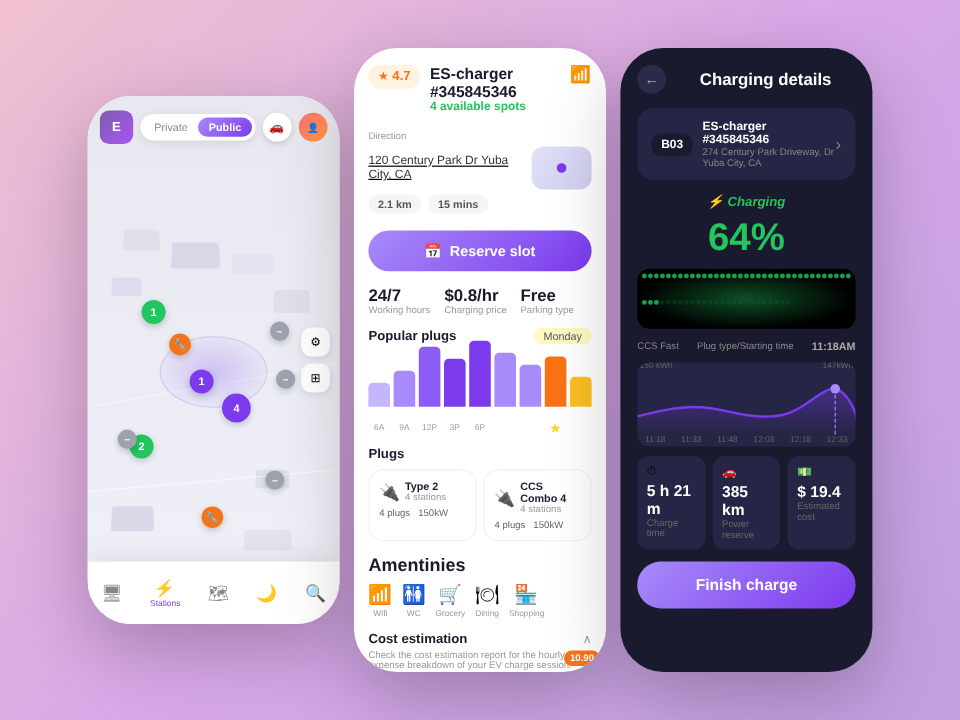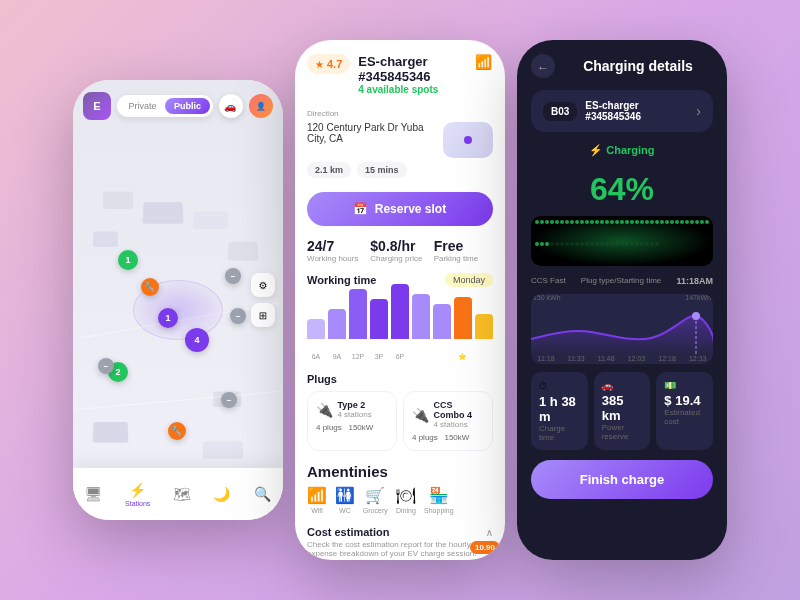--- a/index.html
+++ b/index.html
@@ -136,21 +136,21 @@
     }
     .rating-star { color: #f97316; font-size: 10px; }
     .rating-num { font-size: 11px; font-weight: 700; color: #f97316; }
     .charger-title-block { flex: 1; }
     .charger-name { font-size: 13px; font-weight: 700; color: #1a1a2e; }
     .charger-spots { font-size: 10px; color: #22c55e; font-weight: 600; }
     .signal-icon { font-size: 14px; color: #7c3aed; }
 
     .charger-direction { padding: 6px 12px; }
     .dir-label { font-size: 8px; color: #999; margin-bottom: 4px; }
-    .dir-row { display: flex; gap: 6px; }
+    .dir-row { display: flex; align-items: center; gap: 6px; text-decoration: underline; }
     .dir-address { font-size: 10px; color: #333; flex: 1; }
     .dir-map-thumb {
       width: 50px; height: 36px; border-radius: 10px;
       background: linear-gradient(135deg, #e0e0f8, #d0d0f0);
       position: relative; overflow: hidden;
       display: flex; align-items: center; justify-content: center;
     }
     .dir-dot {
       width: 8px; height: 8px; border-radius: 50%;
       background: #7c3aed;
@@ -269,21 +269,21 @@
       padding: 4px 8px; font-size: 10px; font-weight: 700; color: white;
     }
     .charger-card-info {}
     .charger-card-name { font-size: 10px; font-weight: 600; color: white; }
     .charger-card-addr { font-size: 8px; color: #888; }
     .charger-card-arrow { color: #888; font-size: 14px; }
 
     .charging-status {
       text-align: center; margin-bottom: 8px;
     }
-    .charging-label { font-size: 11px; color: #22c55e; font-weight: 600; margin-bottom: 14px; }
+    .charging-label { font-size: 11px; color: #22c55e; font-weight: 600; margin-bottom: 4px; font-style: italic; }
     .charging-percent { font-size: 32px; font-weight: 800; color: #22c55e; }
 
     .battery-visual {
       width: 100%; height: 50px; border-radius: 10px;
       background: #000;
       overflow: hidden; position: relative; margin-bottom: 10px;
     }
     .battery-glow {
       position: absolute; inset: 0;
       background: radial-gradient(ellipse at center, rgba(34,197,94,0.4) 0%, transparent 70%);
@@ -465,27 +465,27 @@
       <div class="stat-item">
         <div class="stat-val">24/7</div>
         <div class="stat-label">Working hours</div>
       </div>
       <div class="stat-item">
         <div class="stat-val">$0.8/hr</div>
         <div class="stat-label">Charging price</div>
       </div>
       <div class="stat-item">
         <div class="stat-val">Free</div>
-        <div class="stat-label">Parking time</div>
+        <div class="stat-label">Parking type</div>
       </div>
     </div>
 
     <div class="popular-section">
       <div class="pop-header">
-        <span class="pop-title">Working time</span>
+        <span class="pop-title">Popular plugs</span>
         <span class="pop-day">Monday</span>
       </div>
       <div class="bar-chart" id="bar-chart-container">
 
       <div class="bar" style="height: 20px; background: rgb(196, 181, 253);"></div>
           <div class="bar" style="height: 30px; background: rgb(167, 139, 250);"></div>
           <div class="bar" style="height: 50px; background: rgb(139, 92, 246);"></div>
           <div class="bar" style="height: 40px; background: rgb(124, 58, 237);"></div>
           <div class="bar" style="height: 55px; background: rgb(124, 58, 237);"></div>
           <div class="bar" style="height: 45px; background: rgb(167, 139, 250);"></div>
@@ -586,20 +586,21 @@
     <div class="details-top-bar">
       <div class="back-btn">←</div>
       <div class="details-title">Charging details</div>
     </div>
 
     <div class="charger-card">
       <div class="charger-card-left">
         <div class="charger-badge">B03</div>
         <div class="charger-card-info">
           <div class="charger-card-name">ES-charger #345845346</div>
+          <div class="charger-card-addr">274 Century Park Driveway, Dr Yuba City, CA</div>
         </div>
       </div>
       <span class="charger-card-arrow">›</span>
     </div>
 
     <div class="charging-status">
       <div class="charging-label">
         <span>⚡</span>
         <span>Charging</span>
       </div>
@@ -709,21 +710,21 @@
         <span class="graph-label">11:48</span>
         <span class="graph-label">12:03</span>
         <span class="graph-label">12:18</span>
         <span class="graph-label">12:33</span>
       </div>
     </div>
 
     <div class="stats-grid">
       <div class="stat-card">
         <div class="stat-card-icon">⏱</div>
-        <div class="stat-card-val">1 h 38 m</div>
+        <div class="stat-card-val">5 h 21 m</div>
         <div class="stat-card-label">Charge time</div>
       </div>
       <div class="stat-card">
         <div class="stat-card-icon">🚗</div>
         <div class="stat-card-val">385 km</div>
         <div class="stat-card-label">Power reserve</div>
       </div>
       <div class="stat-card">
         <div class="stat-card-icon">💵</div>
         <div class="stat-card-val">$ 19.4</div>

